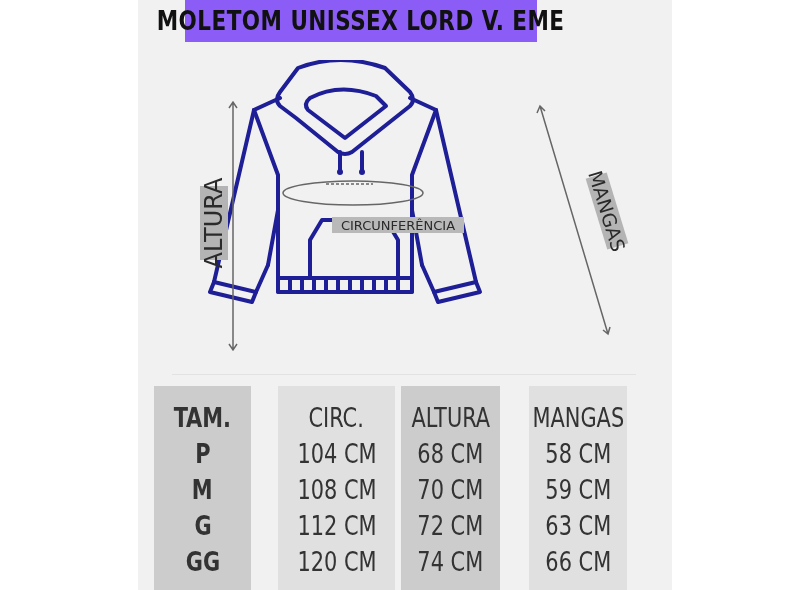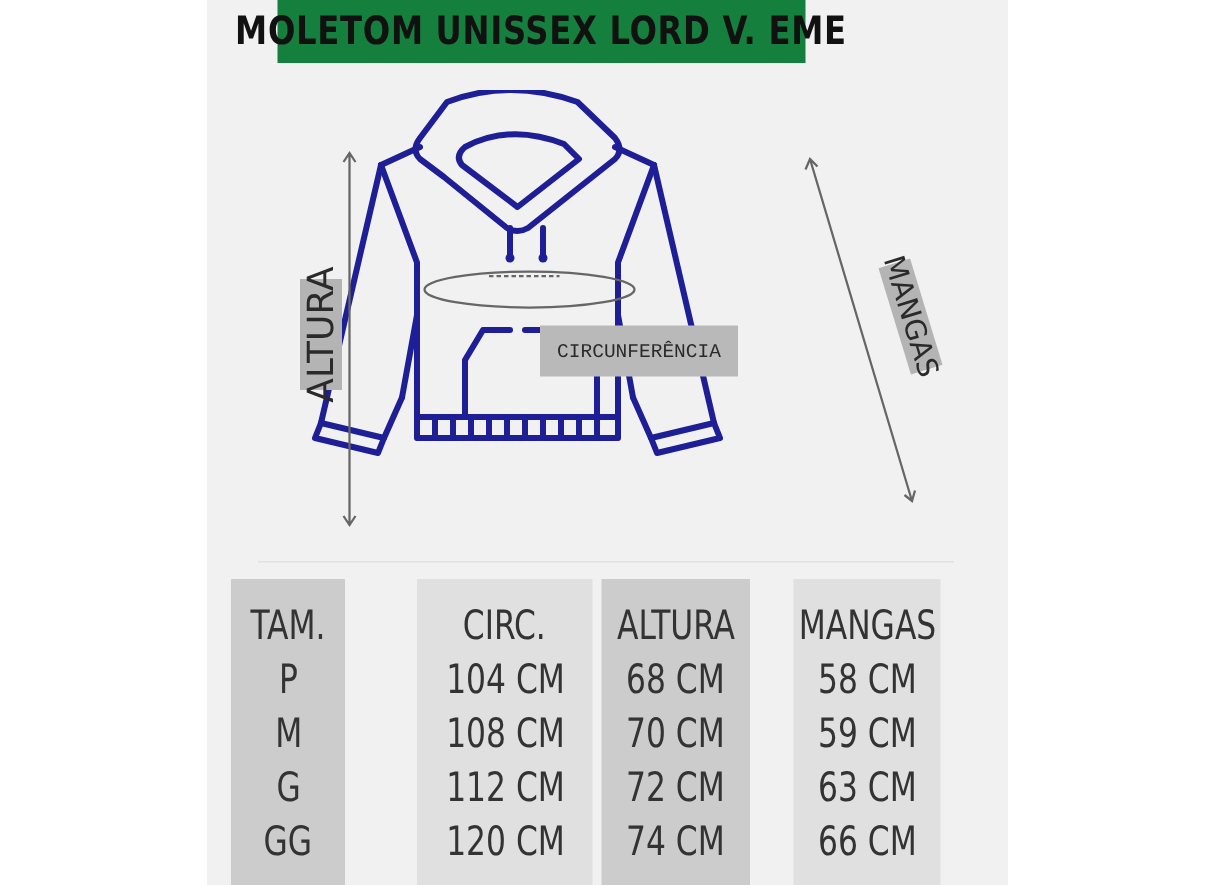--- a/index.html
+++ b/index.html
@@ -1,29 +1,29 @@
 <!DOCTYPE html>
 <html><head>
 <meta charset="utf-8">
 <style>
   html, body { margin: 0; padding: 0; }
   body { width: 810px; height: 590px; background: #ffffff; position: relative; overflow: hidden; font-family: "DejaVu Sans", sans-serif; }
   .card { position: absolute; left: 138px; top: 0; width: 534px; height: 590px; background: #f1f1f1; }
-  .title-bar { position: absolute; left: 185px; top: 0; width: 352px; height: 42px; background: #15803d; display: flex; align-items: center; justify-content: center; }
+  .title-bar { position: absolute; left: 185px; top: 0; width: 352px; height: 42px; background: #8b5cf6; display: flex; align-items: center; justify-content: center; }
   .title-text { font-family: "DejaVu Sans Condensed", "DejaVu Sans", sans-serif; font-weight: bold; font-size: 26px; letter-spacing: 0.5px; color: #111111; transform: scaleX(0.92); white-space: nowrap; }
   .diagram { position: absolute; left: 190px; top: 60px; width: 430px; height: 310px; }
   .divider { position: absolute; left: 172px; top: 374px; width: 464px; height: 1px; background: #e2e2e2; }
   .label-box { position: absolute; background: #b4b4b4; color: #2a2a2a; font-family: "DejaVu Sans", sans-serif; white-space: nowrap; display: flex; align-items: center; justify-content: center; }
   .label-altura { left: 177px; top: 209px; width: 74px; height: 28px; font-size: 24px; transform: rotate(-90deg); transform-origin: center; }
   .label-mangas { left: 570px; top: 200px; width: 74px; height: 22px; font-size: 19px; transform: rotate(73deg); transform-origin: center; }
-  .label-circ { left: 360px; top: 217px; width: 132px; height: 34px; font-size: 13px; background: #b9b9b9; font-family: Liberation Mono, monospace; }
+  .label-circ { left: 332px; top: 217px; width: 132px; height: 16px; font-size: 13px; background: #b9b9b9; }
   .col { position: absolute; top: 386px; height: 204px; display: flex; flex-direction: column; align-items: center; }
   .col.dark { background: #cccccc; }
   .col.light { background: #e0e0e0; }
-  .col-1 { left: 154px; width: 76px; }
+  .col-1 { left: 154px; width: 97px; font-weight: bold; }
   .col-2 { left: 278px; width: 117px; }
   .col-3 { left: 401px; width: 99px; }
   .col-4 { left: 529px; width: 98px; }
   .cell { font-family: "DejaVu Sans Condensed", "DejaVu Sans", sans-serif; font-size: 27px; color: #333333; height: 36px; line-height: 36px; white-space: nowrap; transform: scaleX(0.86); }
   .cell.head { margin-top: 14px; }
 </style>
 </head>
 <body>
 
 <div class="card"></div>

